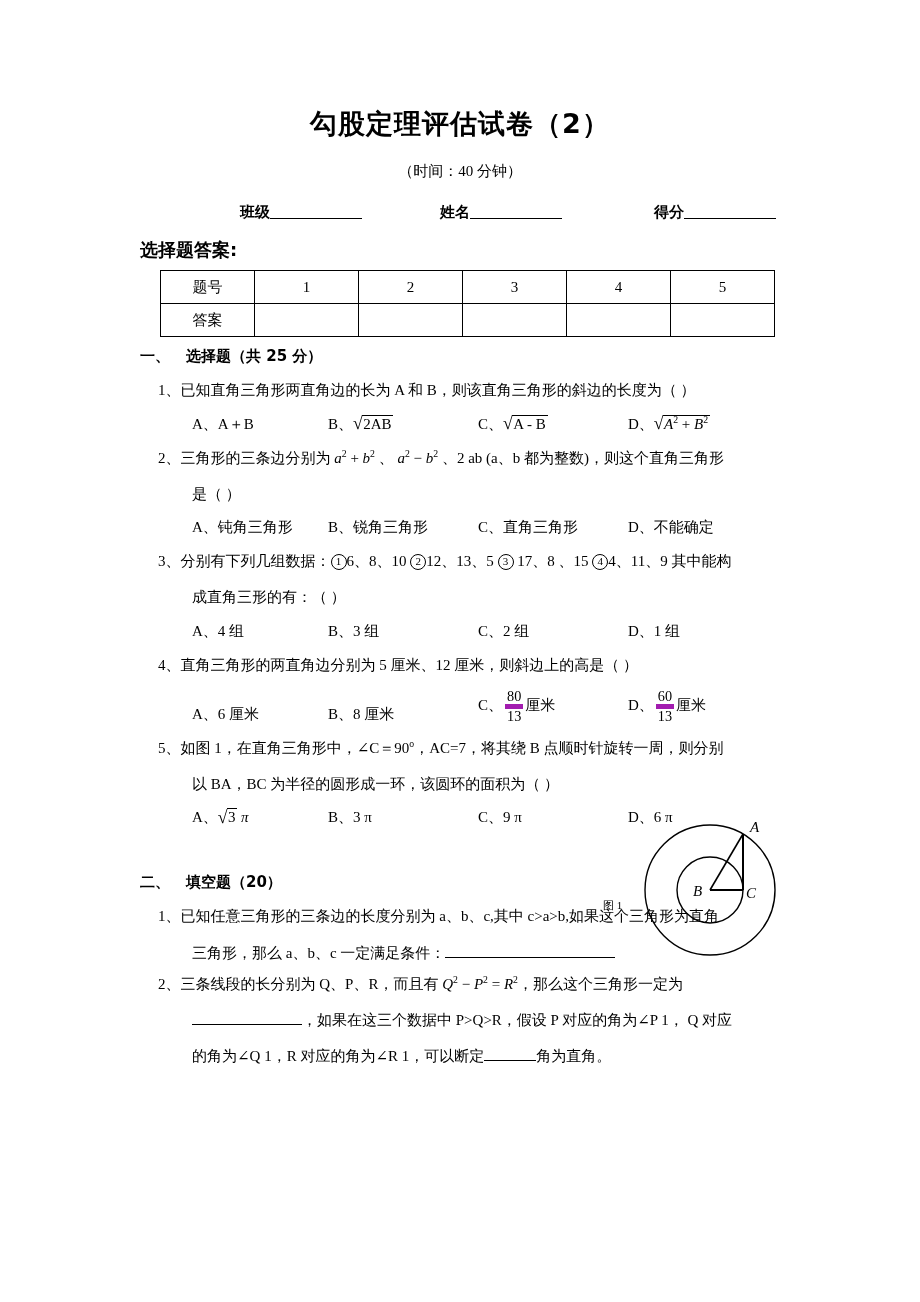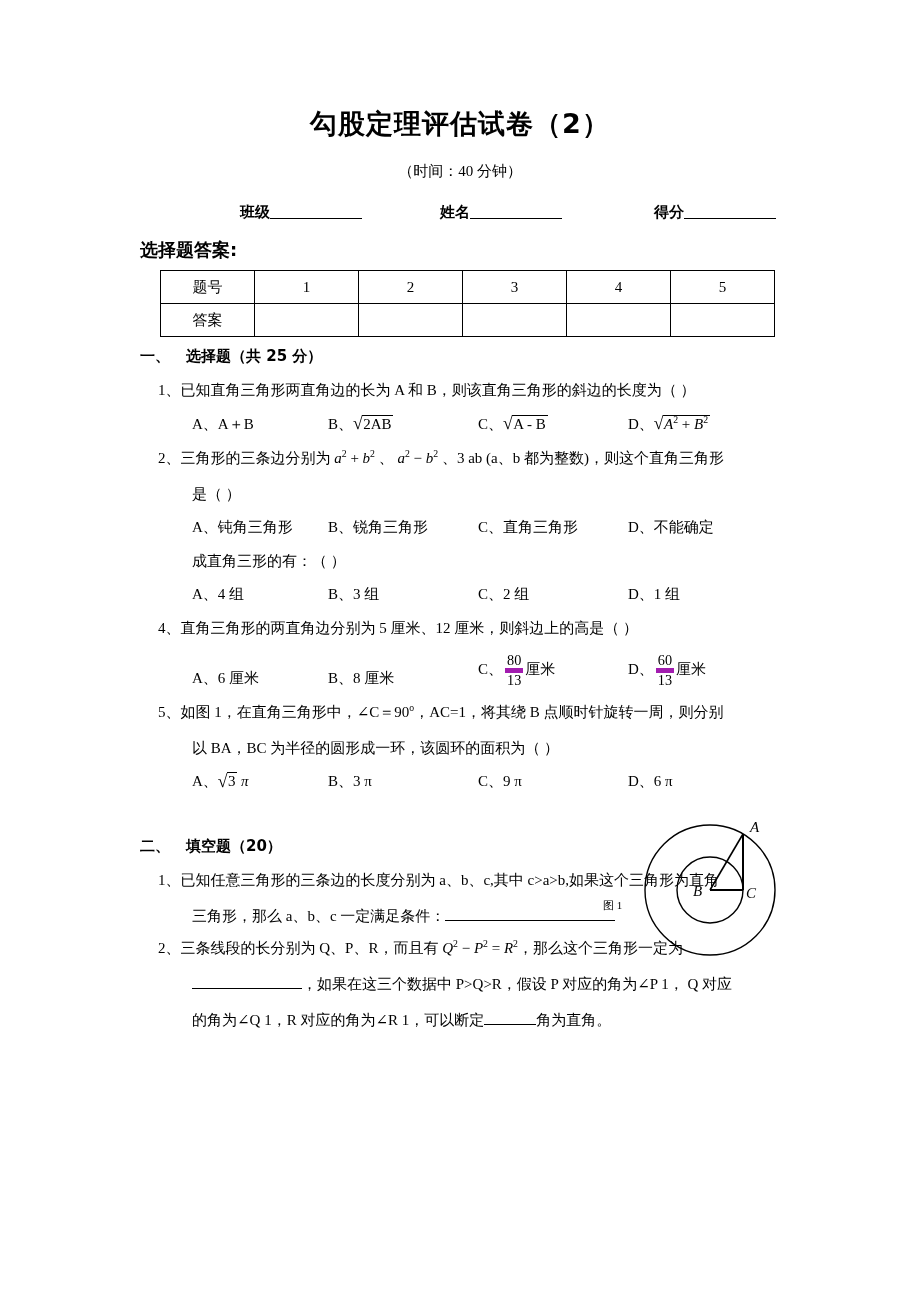--- a/index.html
+++ b/index.html
@@ -243,50 +243,53 @@
       <span>1</span><span>、已知直角三角形两直角边的长为 A 和 B，则该直角三角形的斜边的长度为（        ）</span>
     </div>
     <div class="opts">
       <span class="opt ow1">A、A＋B</span>
       <span class="opt ow2"><span>B、</span><span class="sqrt"><span class="rad">2AB</span></span></span>
       <span class="opt ow3"><span>C、</span><span class="sqrt"><span class="rad">A - B</span></span></span>
       <span class="opt"><span>D、</span><span class="sqrt"><span class="rad"><span class="it">A</span><sup class="sm">2</sup> + <span class="it">B</span><sup class="sm">2</sup></span></span></span>
     </div>
 
     <div class="q q-stem">
-      <span>2</span><span>、三角形的三条边分别为</span><span> <span class="it">a</span><sup class="sm">2</sup> + <span class="it">b</span><sup class="sm">2</sup> </span><span>、</span><span> <span class="it">a</span><sup class="sm">2</sup> − <span class="it">b</span><sup class="sm">2</sup> </span><span>、3 ab (a、b 都为整数)，则这个直角三角形</span>
+      <span>2</span><span>、三角形的三条边分别为</span><span> <span class="it">a</span><sup class="sm">2</sup> + <span class="it">b</span><sup class="sm">2</sup> </span><span>、</span><span> <span class="it">a</span><sup class="sm">2</sup> − <span class="it">b</span><sup class="sm">2</sup> </span><span>、2 ab (a、b 都为整数)，则这个直角三角形</span>
     </div>
     <div class="q q-cont">是（        ）</div>
     <div class="opts">
       <span class="opt ow1">A、钝角三角形</span>
       <span class="opt ow2">B、锐角三角形</span>
       <span class="opt ow3">C、直角三角形</span>
       <span class="opt">D、不能确定</span>
     </div>
 
+    <div class="q q-stem">
+      <span>3</span><span>、分别有下列几组数据：</span><span class="circnum">1</span><span>6、8、10 </span><span class="circnum">2</span><span>12、13、5 </span><span class="circnum">3</span><span> 17、8 、15 </span><span class="circnum">4</span><span>4、11、9 其中能构</span>
+    </div>
     <div class="q q-cont">成直角三形的有：（        ）</div>
     <div class="opts">
       <span class="opt ow1">A、4 组</span>
       <span class="opt ow2">B、3 组</span>
       <span class="opt ow3">C、2 组</span>
       <span class="opt">D、1 组</span>
     </div>
 
     <div class="q q-stem">
       <span>4</span><span>、直角三角形的两直角边分别为 5 厘米、12 厘米，则斜边上的高是（  ）</span>
     </div>
     <div class="opts">
       <span class="opt ow1">A、6 厘米</span>
       <span class="opt ow2">B、8 厘米</span>
       <span class="opt ow3"><span>C、</span><span class="frac"><span class="num">80</span><span class="den">13</span></span><span>厘米</span></span>
       <span class="opt"><span>D、</span><span class="frac"><span class="num">60</span><span class="den">13</span></span><span>厘米</span></span>
     </div>
 
     <div class="q q-stem">
-      <span>5</span><span>、如图 1，在直角三角形中，∠C＝90</span><sup class="sm">o</sup><span>，AC=1，将其绕 B 点顺时针旋转一周，则分别</span>
+      <span>5</span><span>、如图 1，在直角三角形中，∠C＝90</span><sup class="sm">o</sup><span>，AC=7，将其绕 B 点顺时针旋转一周，则分别</span>
     </div>
     <div class="q q-cont">以 BA，BC 为半径的圆形成一环，该圆环的面积为（        ）</div>
     <div class="opts">
       <span class="opt ow1"><span>A、</span><span class="sqrt"><span class="rad">3</span></span> <span class="pi">π</span></span>
       <span class="opt ow2">B、3 π</span>
       <span class="opt ow3">C、9 π</span>
       <span class="opt">D、6 π</span>
     </div>
 
     <div class="section-head" style="margin-top:46px">

